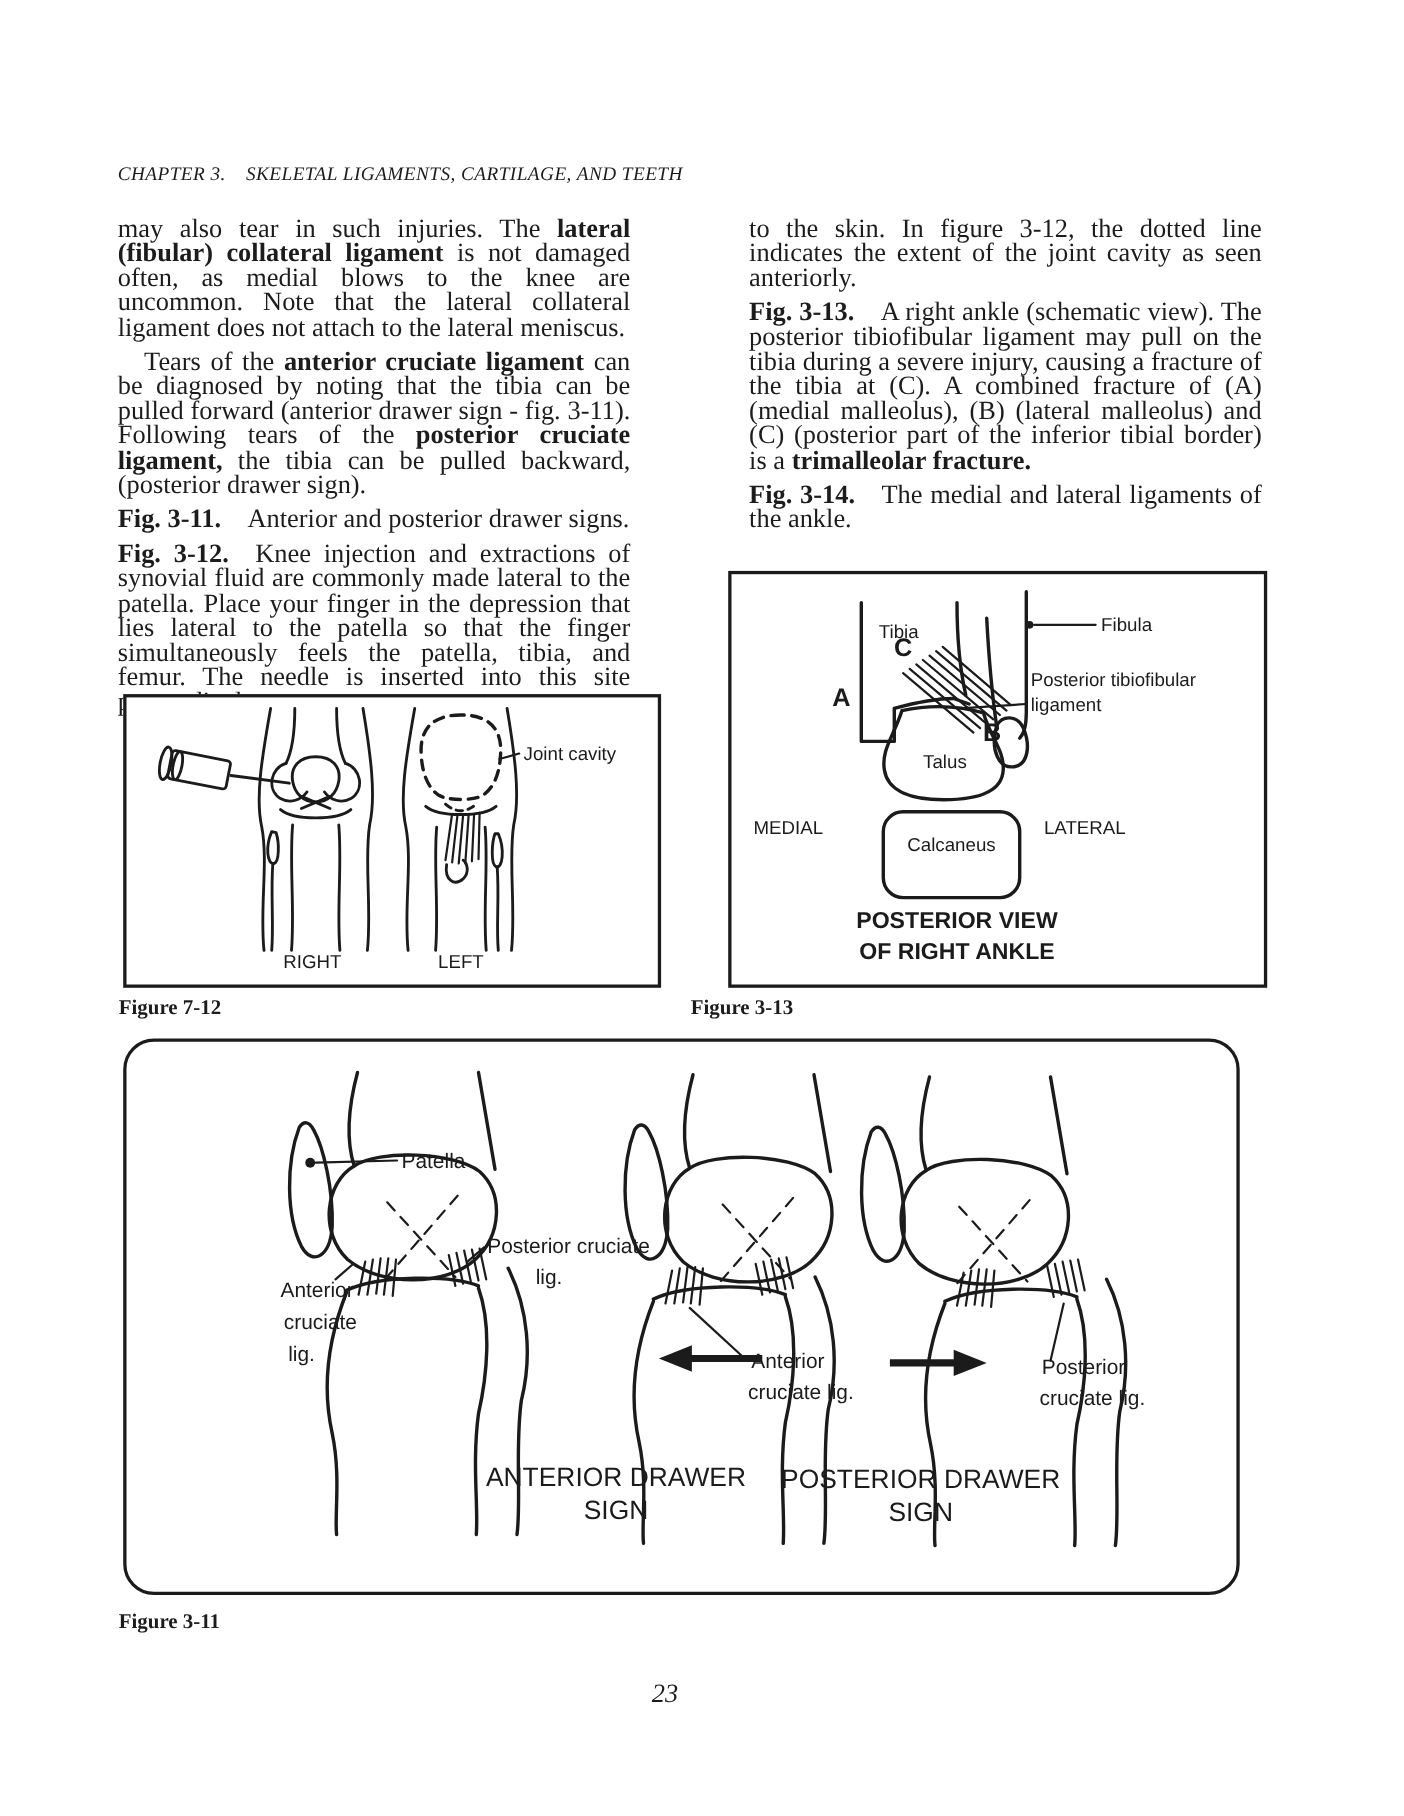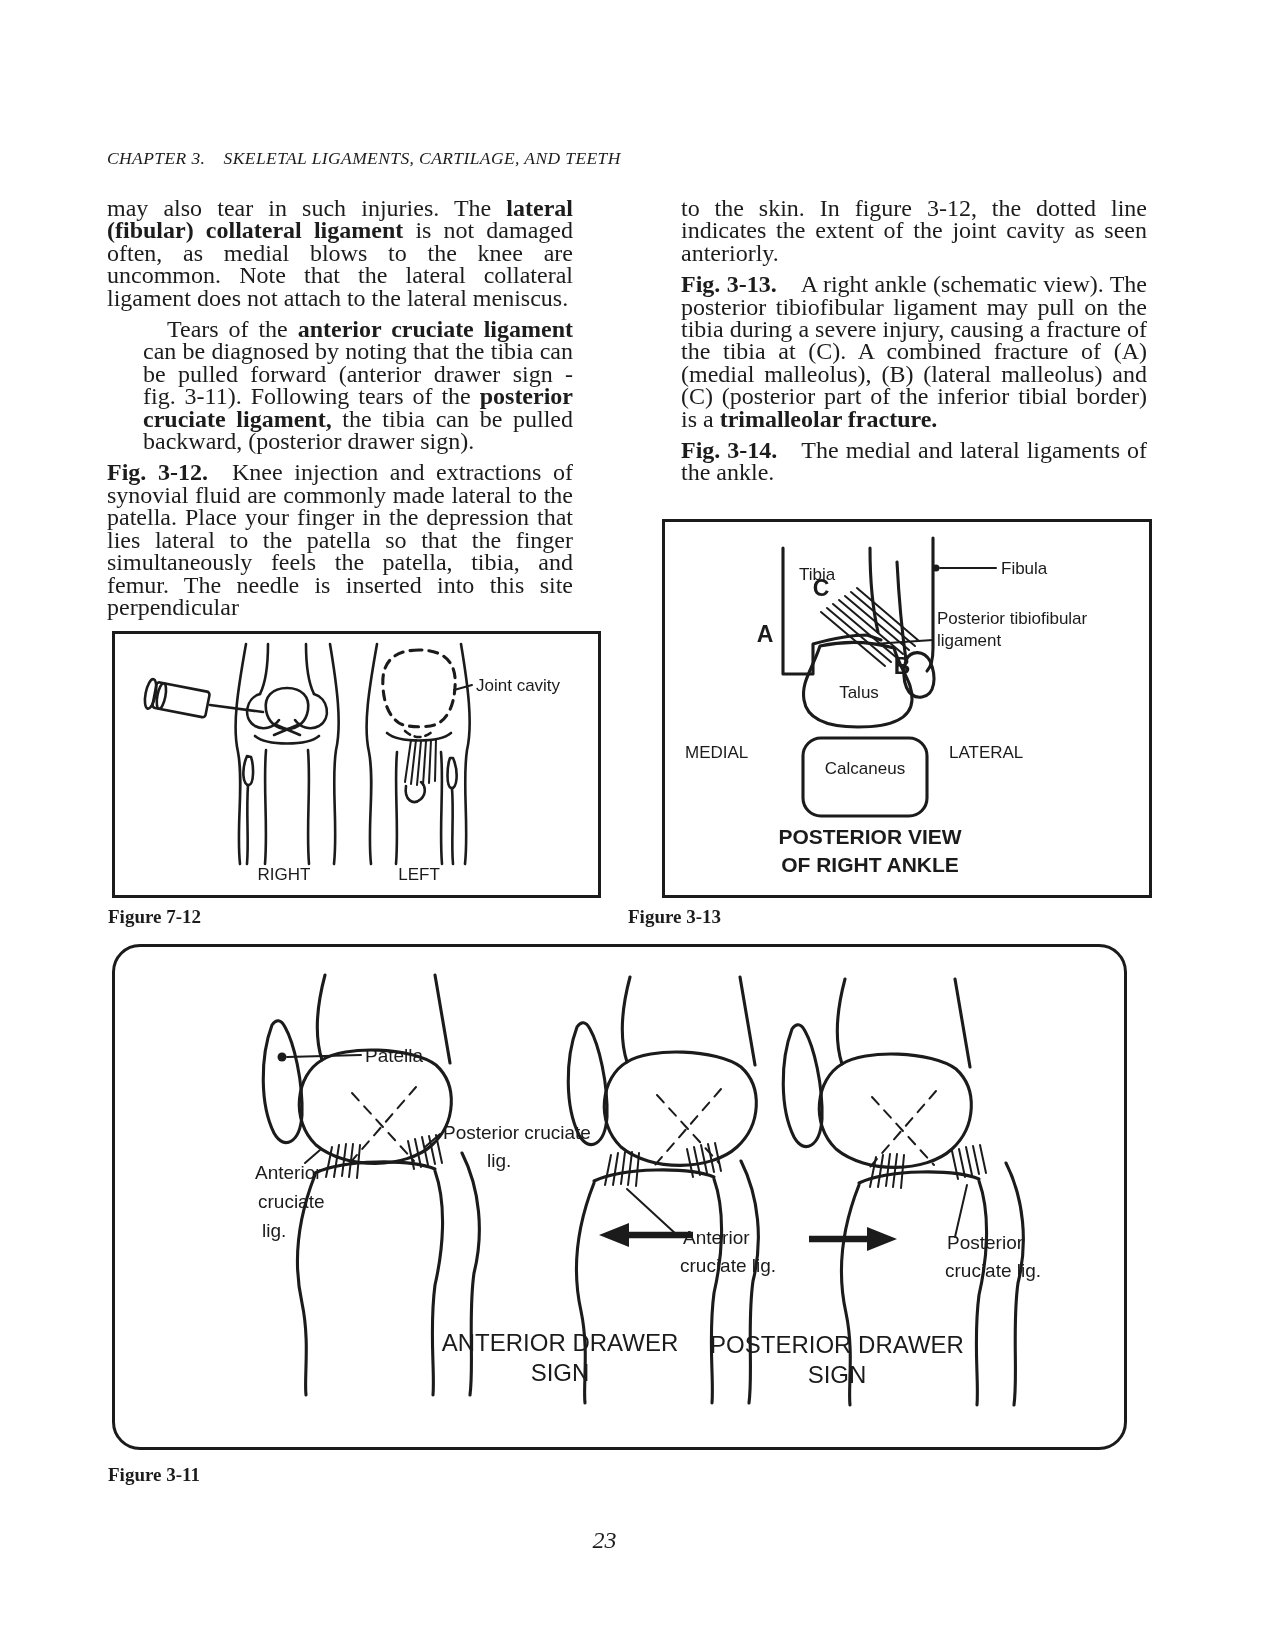--- a/index.html
+++ b/index.html
@@ -8,21 +8,21 @@
     font-family:"Liberation Serif",serif;color:#1c1c1c;overflow:hidden;
   }
   .page-header{
     position:absolute;left:107px;top:148px;width:995px;
     font-style:italic;font-size:17.5px;letter-spacing:.4px;white-space:nowrap;
   }
   .col{position:absolute;top:197px;width:466px;}
   .col-left{left:107px;}
   .col-right{left:633px;margin-left:48px;}
   .col p{margin:0 0 9px 0;text-align:justify;font-size:24px;line-height:22.4px;}
-  .col p.indent{text-indent:24px;margin-left:36px;}
+  .col p.indent{text-indent:24px;}
   .col b{font-weight:bold;}
   .figbox{position:absolute;border:3px solid #1b1b1b;background:#fff;box-sizing:border-box;}
   #fig12-box{left:112px;top:631px;width:489px;height:267px;padding-left:19px;}
   #fig13-box{left:662px;top:519px;width:490px;height:379px;}
   #fig11-box{left:112px;top:944px;width:1015px;height:506px;border-radius:28px;}
   .figcap{position:absolute;font-weight:bold;font-size:19px;}
   #fig12-cap{left:108px;top:906px;}
   #fig13-cap{left:628px;top:906px;}
   #fig11-cap{left:108px;top:1464px;}
   .page-number{
@@ -45,20 +45,21 @@
   .arrow{stroke:#1b1b1b;stroke-width:6.5;stroke-linecap:butt;fill:none;}
 </style>
 </head>
 <body>
 
 <div class="page-header">CHAPTER 3.  SKELETAL LIGAMENTS, CARTILAGE, AND TEETH</div>
 
 <div class="col col-left">
   <p><span>may also tear in such injuries. The </span><b>lateral (fibular) collateral ligament</b><span> is not damaged often, as medial blows to the knee are uncommon. Note that the lateral collateral ligament does not attach to the lateral meniscus.</span></p>
   <p class="indent"><span>Tears of the </span><b>anterior cruciate ligament</b><span> can be diagnosed by noting that the tibia can be pulled forward (anterior drawer sign - fig. 3-11). Following tears of the </span><b>posterior cruciate ligament,</b><span> the tibia can be pulled backward, (posterior drawer sign).</span></p>
+  <p><b>Fig. 3-11.</b><span>  Anterior and posterior drawer signs.</span></p>
   <p><b>Fig. 3-12.</b><span>  Knee injection and extractions of synovial fluid are commonly made lateral to the patella. Place your finger in the depression that lies lateral to the patella so that the finger simultaneously feels the patella, tibia, and femur. The needle is inserted into this site perpendicular</span></p>
 </div>
 
 <div class="col col-right">
   <p><span>to the skin. In figure 3-12, the dotted line indicates the extent of the joint cavity as seen anteriorly.</span></p>
   <p><b>Fig. 3-13.</b><span>  A right ankle (schematic view). The posterior tibiofibular ligament may pull on the tibia during a severe injury, causing a fracture of the tibia at (C). A combined fracture of (A) (medial malleolus), (B) (lateral malleolus) and (C) (posterior part of the inferior tibial border) is a </span><b>trimalleolar fracture.</b></p>
   <p><b>Fig. 3-14.</b><span>  The medial and lateral ligaments of the ankle.</span></p>
 </div>
 
 <div class="figbox" id="fig12-box">

